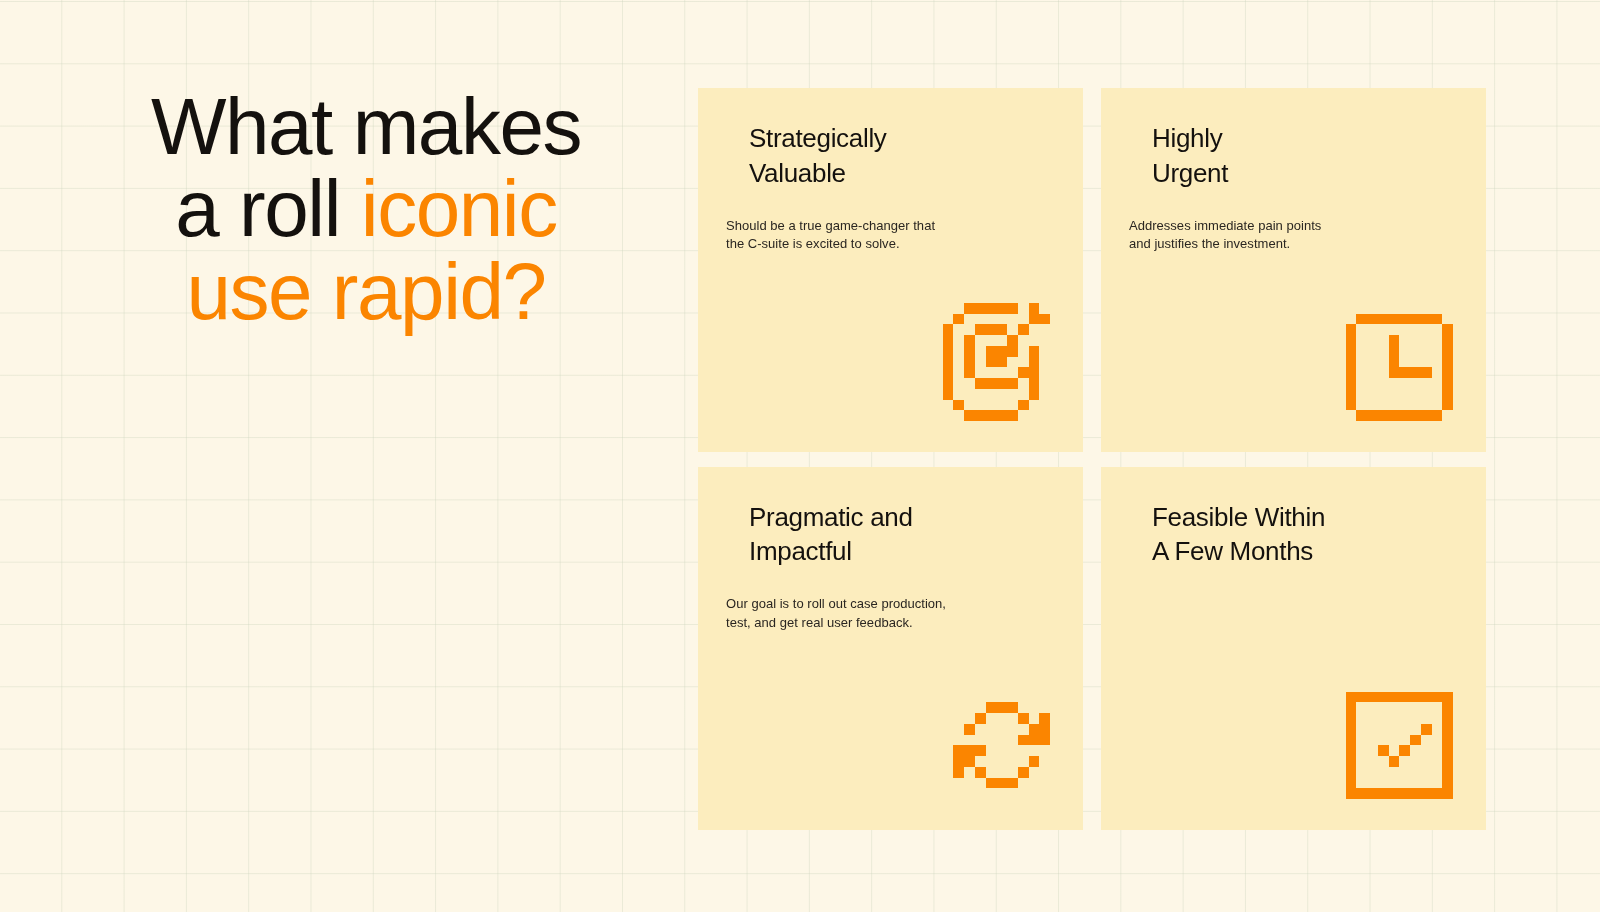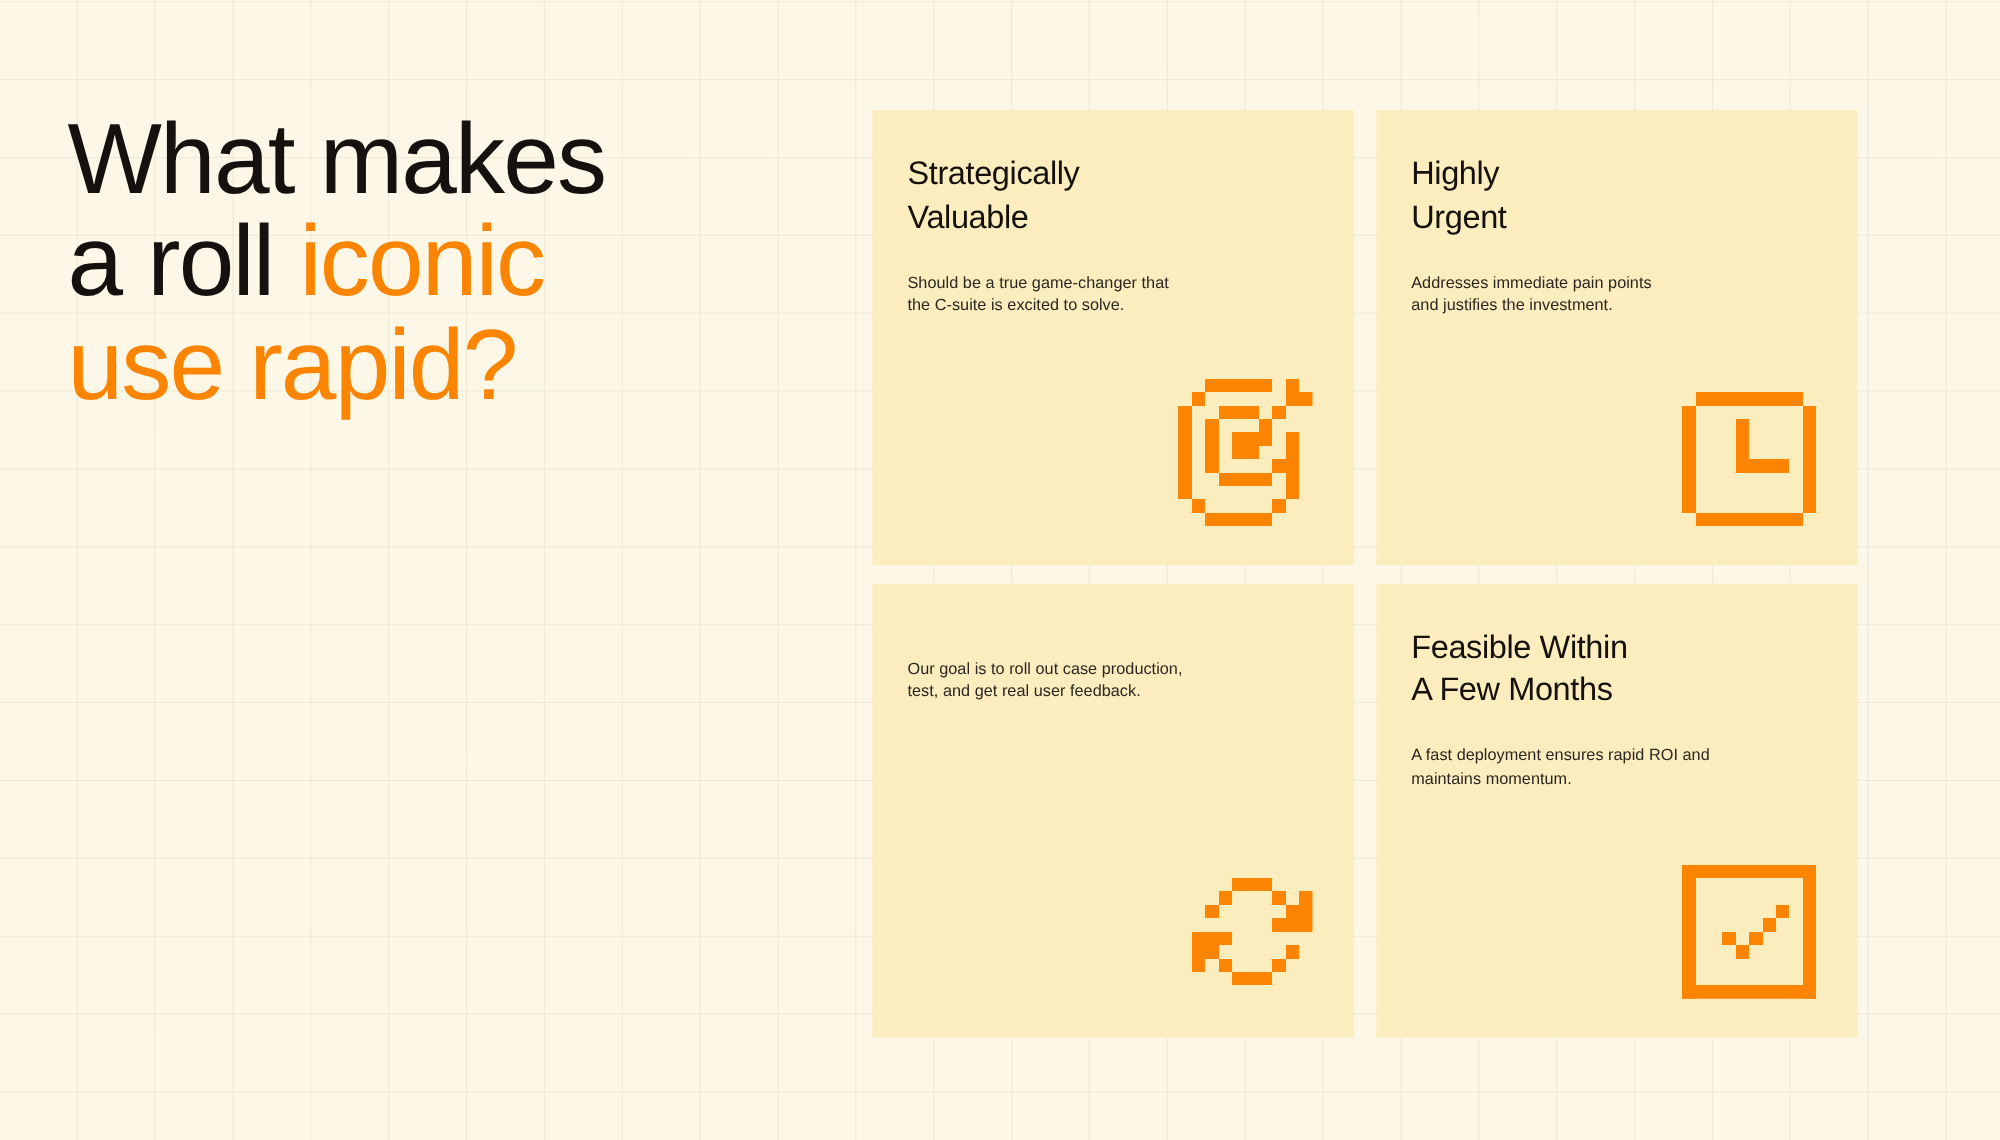--- a/index.html
+++ b/index.html
@@ -18,28 +18,29 @@
       linear-gradient(to right, rgba(206, 214, 190, 0.40) 1px, transparent 1px),
       linear-gradient(to bottom, rgba(206, 214, 190, 0.40) 1px, transparent 1px);
     background-size: 62.3px 62.3px;
     background-position: -1px 1px;
     position: relative;
   }
 
   
   .headline {
     position: absolute;
-    left: 54px;
+    left: 66px;
     top: 86px;
     width: 600px;
     font-size: 80px;
     line-height: 1.03;
     font-weight: 400;
     letter-spacing: -0.018em;
     color: #14110E;
+    text-align: center;
   }
   .headline .accent { color: #FB8500; }
 
   
   .card-grid {
     position: absolute;
     left: 698px;
     top: 88px;
     width: 788px;
     height: 742px;
@@ -57,20 +58,21 @@
     overflow: hidden;
   }
 
   .card-title {
     font-size: 26px;
     line-height: 1.34;
     font-weight: 400;
     letter-spacing: -0.012em;
     color: #14110E;
     white-space: pre-line;
+    margin-left: 23px;
   }
 
   .card-desc {
     margin-top: 26px;
     font-size: 13px;
     line-height: 1.42;
     font-weight: 400;
     color: #2A2621;
     letter-spacing: 0.002em;
     white-space: pre-line;
@@ -153,20 +155,22 @@
           <rect x="10" y="2" width="1" height="8"></rect>
           <rect x="2" y="10" width="8" height="1"></rect>
           <rect x="5" y="3" width="1" height="4"></rect>
           <rect x="5" y="6" width="4" height="1"></rect>
         </g>
       </svg>
     </div>
   </div>
 
   <div class="card">
+    <div class="card-title">Pragmatic and
+Impactful</div>
     <div class="card-desc">Our goal is to roll out case production,
 test, and get real user feedback.</div>
     <div class="card-icon">
       <svg viewBox="0 0 11 11" shape-rendering="crispEdges" aria-hidden="true">
         <g fill="#FB8500">
           <rect x="5" y="2" width="3" height="1"></rect>
           <rect x="4" y="3" width="1" height="1"></rect>
           <rect x="8" y="3" width="1" height="1"></rect>
           <rect x="10" y="3" width="1" height="1"></rect>
           <rect x="3" y="4" width="1" height="1"></rect>
@@ -180,22 +184,20 @@
           <rect x="8" y="8" width="1" height="1"></rect>
           <rect x="5" y="9" width="3" height="1"></rect>
         </g>
       </svg>
     </div>
   </div>
 
   <div class="card">
     <div class="card-title">Feasible Within
 A Few Months</div>
-    <div class="card-desc">A fast deployment ensures rapid ROI and
-maintains momentum.</div>
     <div class="card-icon">
       <svg viewBox="0 0 11 11" shape-rendering="crispEdges" aria-hidden="true">
         <g fill="#FB8500">
           <rect x="1" y="1" width="10" height="1"></rect>
           <rect x="1" y="2" width="1" height="9"></rect>
           <rect x="10" y="2" width="1" height="9"></rect>
           <rect x="1" y="10" width="10" height="1"></rect>
           <rect x="8" y="4" width="1" height="1"></rect>
           <rect x="7" y="5" width="1" height="1"></rect>
           <rect x="4" y="6" width="1" height="1"></rect>

